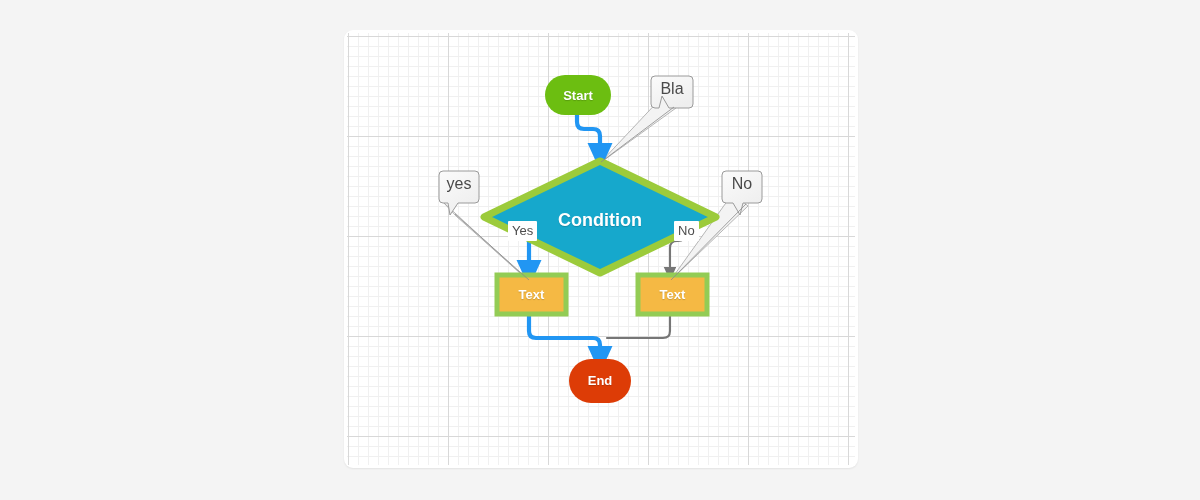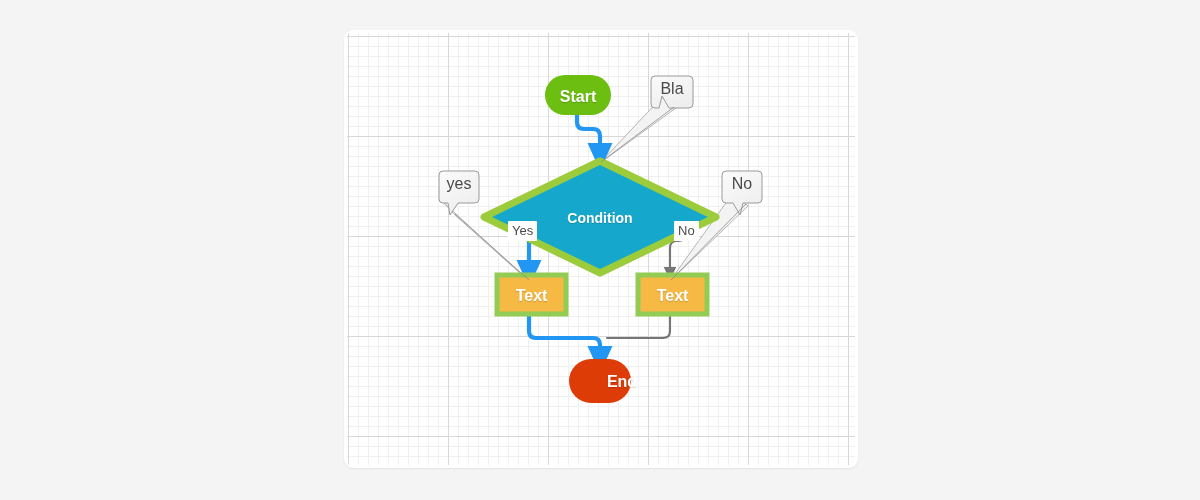--- a/index.html
+++ b/index.html
@@ -58,27 +58,27 @@
     top: 0;
     width: 514px;
     height: 438px;
   }
 
   
   .node-label {
     position: absolute;
     color: #ffffff;
     font-weight: bold;
-    font-size: 16px;
+    font-size: 13px;
     text-align: center;
     white-space: nowrap;
     text-shadow: 0 1px 1px rgba(0,0,0,0.18);
     pointer-events: none;
   }
-  .node-label.lg { font-size: 14px; }
+  .node-label.lg { font-size: 18px; }
 
   .callout-text {
     position: absolute;
     color: #4a4a4a;
     font-size: 16px;
     text-align: center;
     white-space: nowrap;
     pointer-events: none;
   }
 
@@ -184,21 +184,21 @@
     </svg>
 
     <div class="node-label" style="left:201px; top:58px; width:66px;">Start</div>
 
     <div class="node-label lg" style="left:196px; top:180px; width:120px;">Condition</div>
 
     <div class="node-label" style="left:153px; top:257px; width:69px;">Text</div>
 
     <div class="node-label" style="left:294px; top:257px; width:69px;">Text</div>
 
-    <div class="node-label" style="left:225px; top:343px; width:62px;padding-left:22px;">End</div>
+    <div class="node-label" style="left:225px; top:343px; width:62px;">End</div>
 
     <div class="edge-chip-text" style="left:168px; top:193px;">Yes</div>
 
     <div class="edge-chip-text" style="left:334px; top:193px;">No</div>
 
     <div class="callout-text" style="left:307px; top:50px; width:42px;">Bla</div>
 
     <div class="callout-text" style="left:95px; top:145px; width:40px;">yes</div>
 
     <div class="callout-text" style="left:378px; top:145px; width:40px;">No</div>

